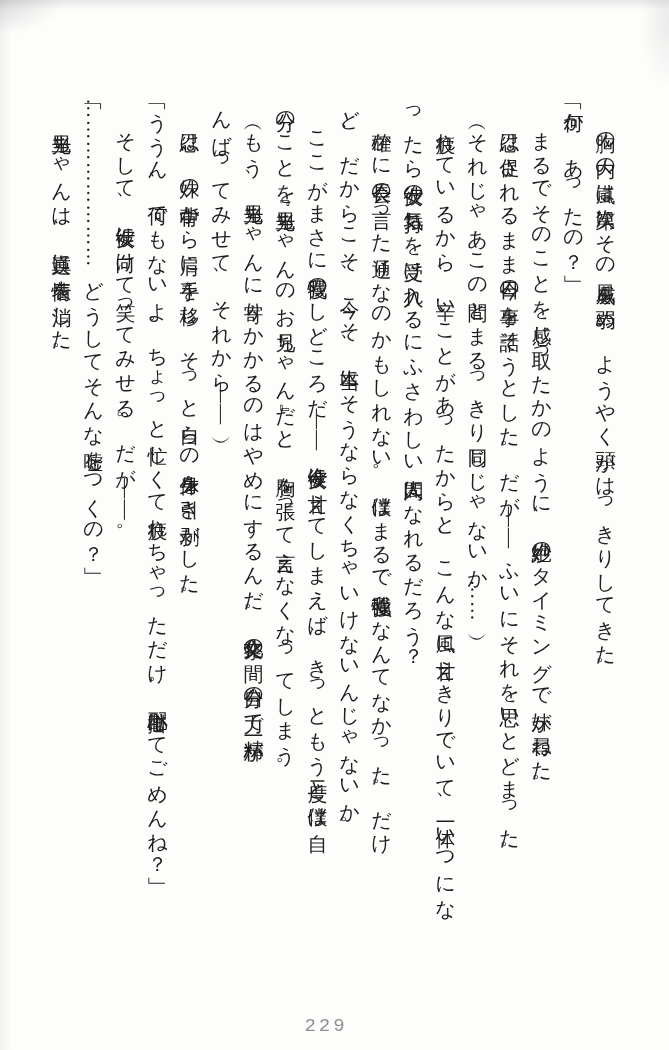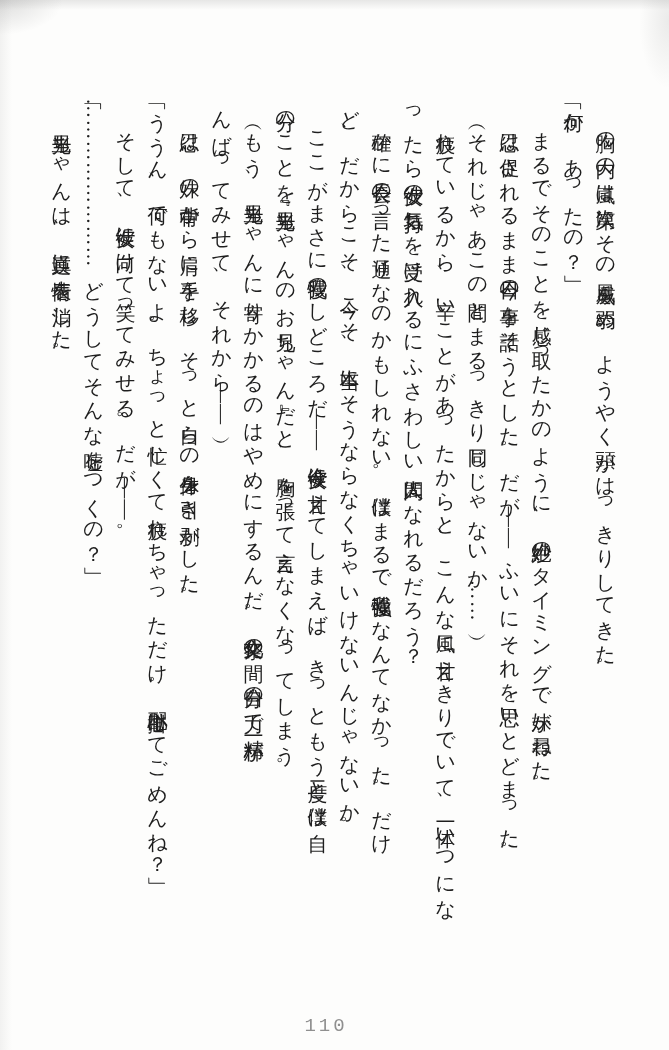--- a/index.html
+++ b/index.html
@@ -76,14 +76,14 @@
       <p>　ここがまさに我慢のしどころだ――今彼女に甘えてしまえば、きっともう二度と僕は自</p>
       <p>分のことを『光里ちゃんのお兄ちゃん』だと、胸を張って言えなくなってしまう。</p>
       <p>　（もう、光里ちゃんに寄りかかるのはやめにするんだ。文化祭の間、自分の力で精一杯が</p>
       <p>んばってみせて、それから――）</p>
       <p>　忍は、妹の背中から肩に手を移し、そっと自らの身体を引き剥がした。</p>
       <p>「ううん、何でもないよ。ちょっと忙しくて疲れちゃっただけ。心配掛けてごめんね？」</p>
       <p>　そして、彼女に向けて笑ってみせる。だが――。</p>
       <p>「……………………どうしてそんな嘘をつくの？」</p>
       <p>　光里ちゃんは、真逆に表情を消した。</p>
     </div>
-  <div class="page-number" style="color: rgb(143, 143, 143);">110</div>
+  <div class="page-number" style="color: rgb(143, 143, 143);">229</div>
 </div>
 
 </body></html>

